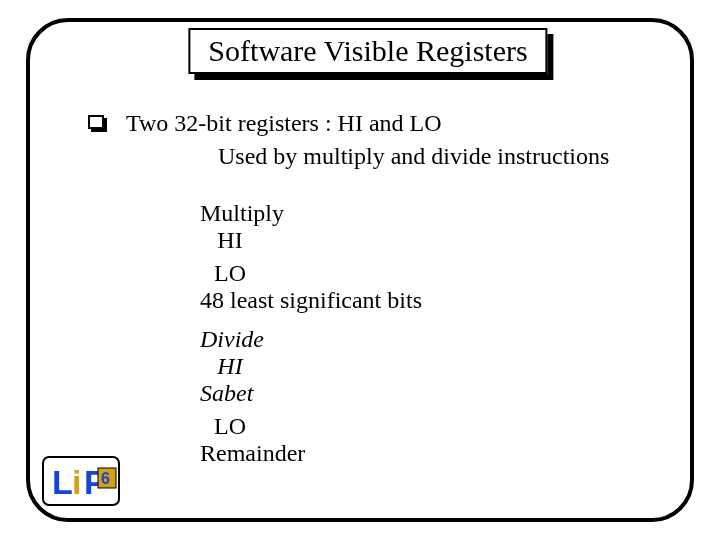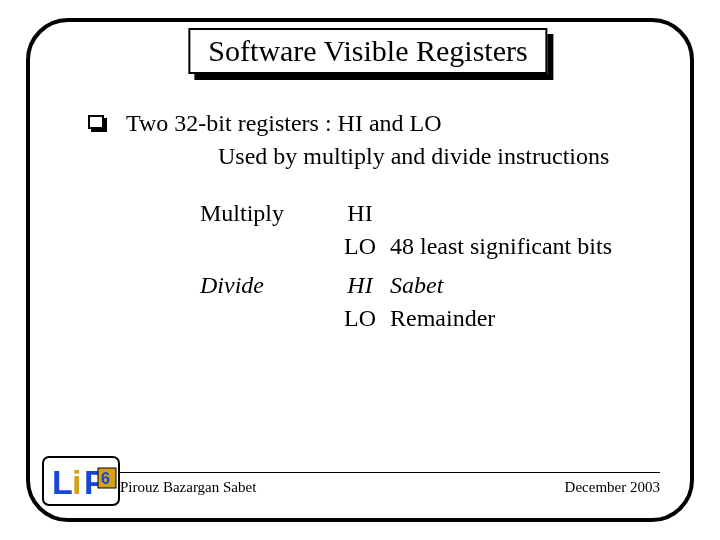--- a/index.html
+++ b/index.html
@@ -95,20 +95,21 @@
     margin-left: 88px;
     margin-bottom: 30px;
   }
   .tbl {
     margin-left: 70px;
     font-size: 24px;
   }
   .row {
     display: flex;
     margin-bottom: 6px;
+    flex-direction: column;
   }
   .row.gap {
     margin-top: 12px;
     font-style: italic;
   }
   .op-label {
     width: 130px;
     flex: 0 0 auto;
   }
   .reg {
@@ -191,20 +192,13 @@
     <svg width="78" height="50" viewBox="0 0 78 50">
       <rect x="1" y="1" width="76" height="48" rx="6" ry="6" fill="#fff" stroke="#000" stroke-width="2"></rect>
       <text x="10" y="38" font-family="Arial Black, Arial, sans-serif" font-size="34" font-weight="900" fill="#1846d4">L</text>
       <text x="30" y="38" font-family="Arial Black, Arial, sans-serif" font-size="34" font-weight="900" fill="#d4a018">i</text>
       <text x="42" y="38" font-family="Arial Black, Arial, sans-serif" font-size="34" font-weight="900" fill="#1846d4">P</text>
       <rect x="56" y="12" width="18" height="20" fill="#d4a018" stroke="#000" stroke-width="1"></rect>
       <text x="59" y="28" font-family="Arial Black, Arial, sans-serif" font-size="16" font-weight="900" fill="#1846d4">6</text>
     </svg>
   </div>
 
-  <div class="footer">
-    <div class="footer-line"></div>
-    <div class="footer-row">
-      <span>Pirouz Bazargan Sabet</span>
-      <span>December 2003</span>
-    </div>
-  </div>
 </div>
 
 </body></html>

